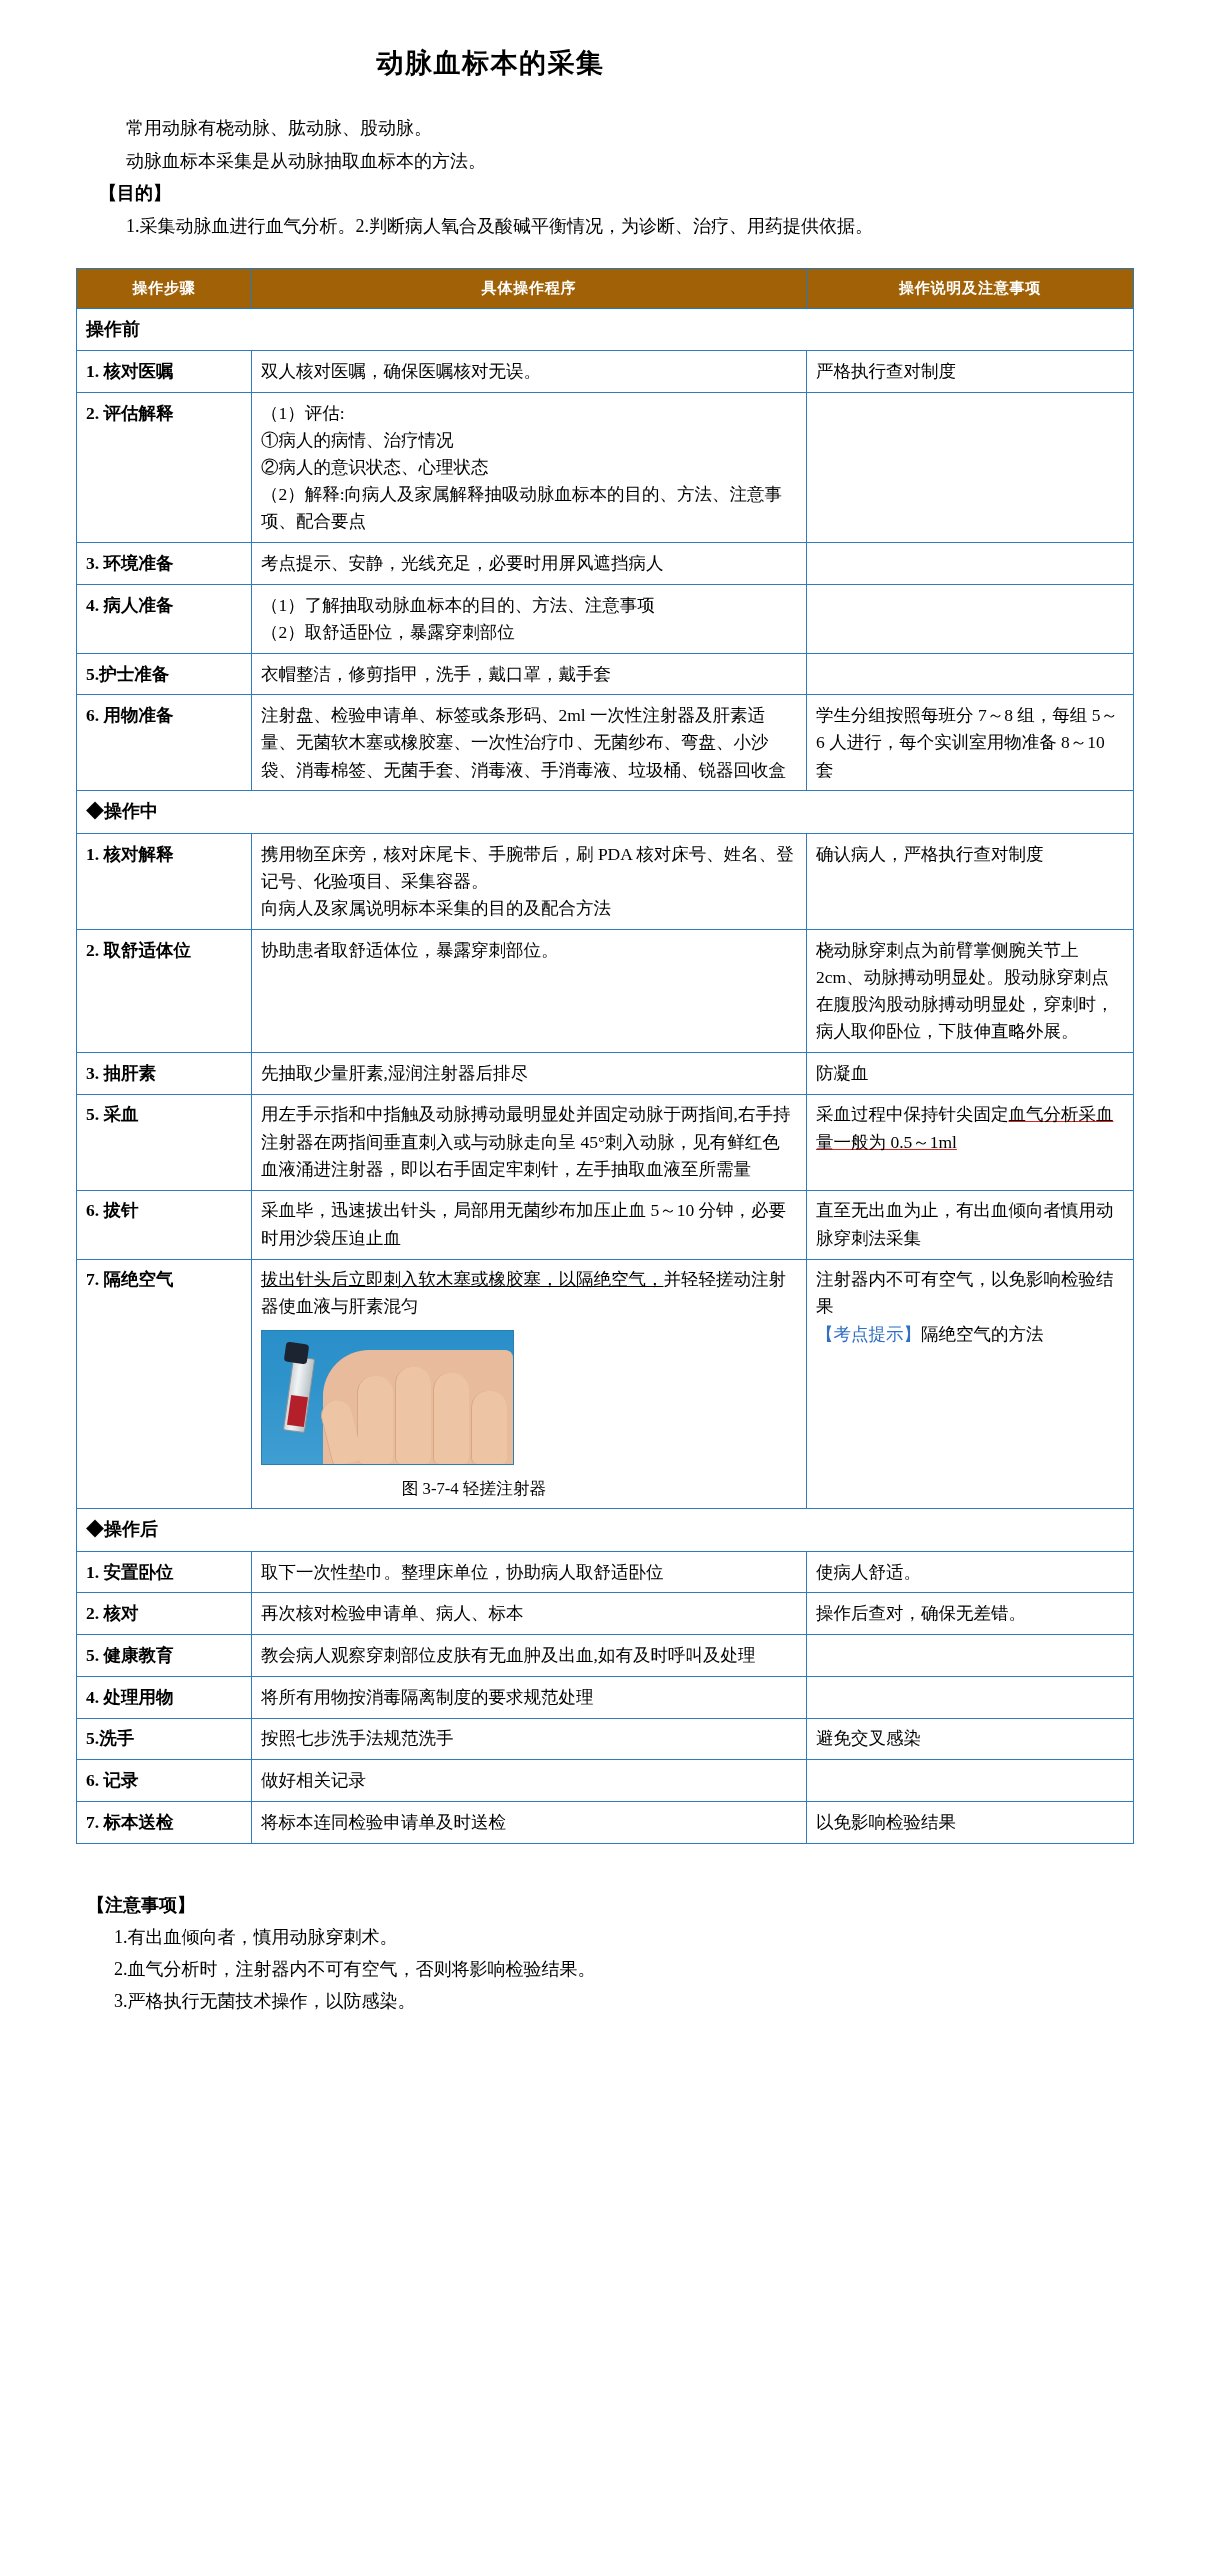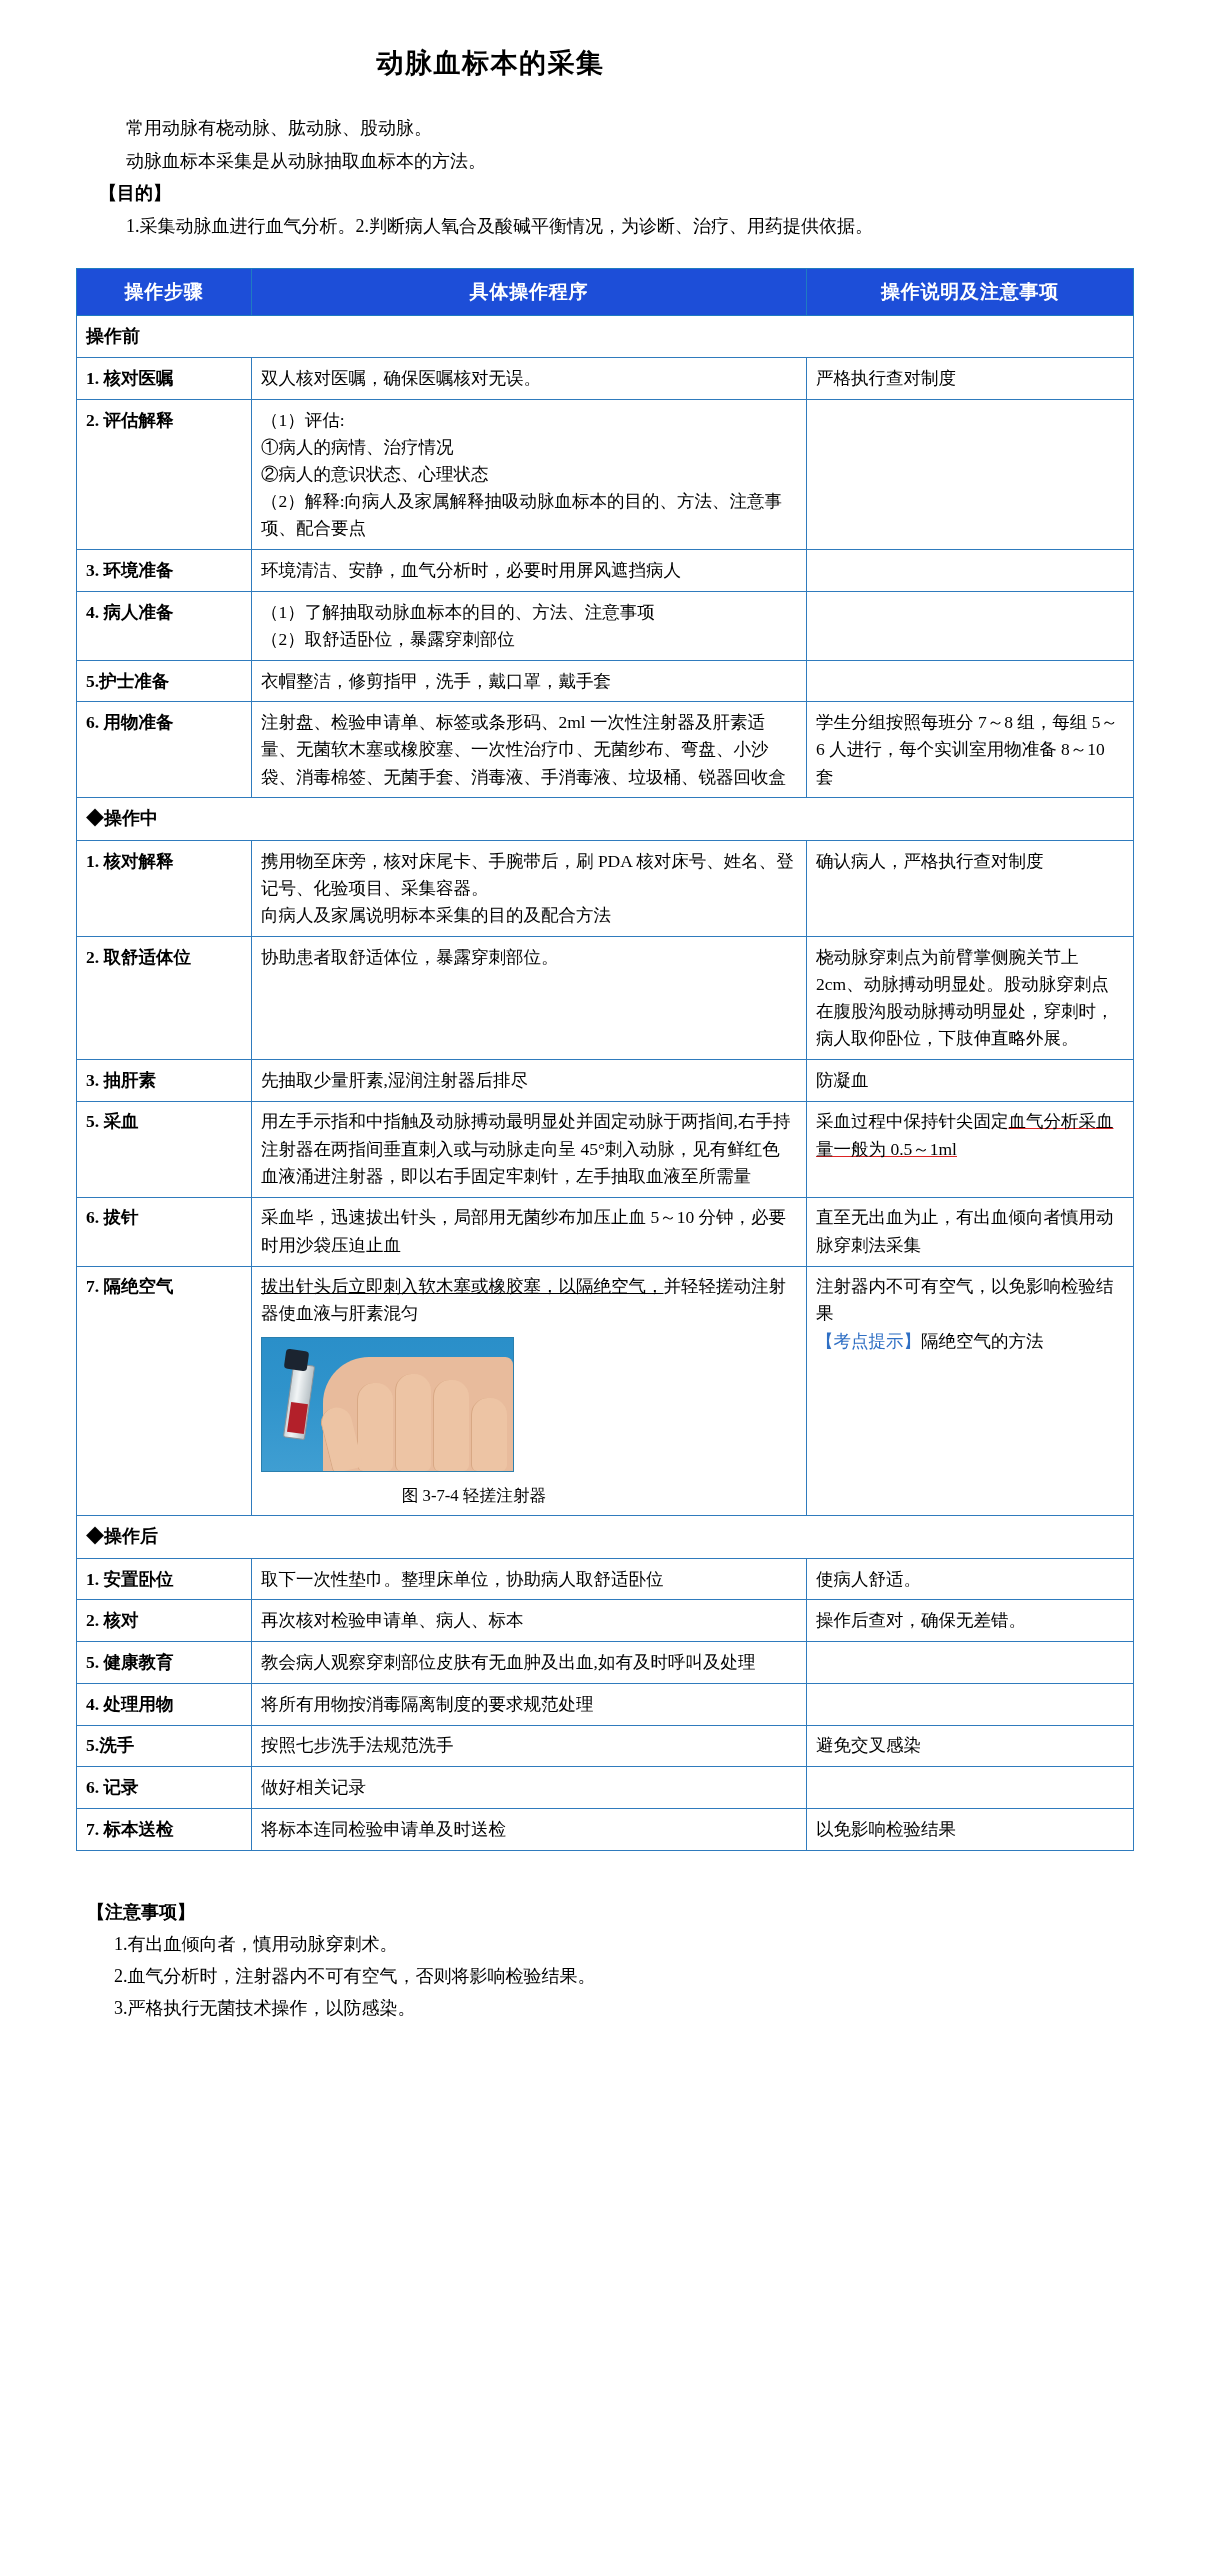--- a/index.html
+++ b/index.html
@@ -47,24 +47,24 @@
     width: 1057px;
     margin: 26px auto 0 auto;
     border-collapse: collapse;
     table-layout: fixed;
     font-size: 17.5px;
   }
   table.proc col.c1 { width: 175px; }
   table.proc col.c2 { width: 555px; }
   table.proc col.c3 { width: 327px; }
   table.proc th {
-    background: #1d4ed8;
+    background: #a16207;
     color: #ffffff;
     font-weight: bold;
-    font-size: 19px;
+    font-size: 15px;
     text-align: center;
     padding: 10px 6px;
     border: 0.8px solid #1F7BC1;
     letter-spacing: 0.8px;
   }
   table.proc td {
     border: 0.8px solid #2f7bbd;
     padding: 6.8px 9px;
     vertical-align: top;
     line-height: 1.55;
@@ -208,21 +208,21 @@
       <tr>
         <td class="step">2. 评估解释</td>
         <td class="body" style="white-space:pre-line">（1）评估:
 ①病人的病情、治疗情况
 ②病人的意识状态、心理状态
 （2）解释:向病人及家属解释抽吸动脉血标本的目的、方法、注意事项、配合要点</td>
         <td class="note"></td>
       </tr>
       <tr>
         <td class="step">3. 环境准备</td>
-        <td class="body">环境清洁、安静，血气分析时，必要时用屏风遮挡病人</td>
+        <td class="body">考点提示、安静，光线充足，必要时用屏风遮挡病人</td>
         <td class="note"></td>
       </tr>
       <tr>
         <td class="step">4. 病人准备</td>
         <td class="body" style="white-space:pre-line">（1）了解抽取动脉血标本的目的、方法、注意事项
 （2）取舒适卧位，暴露穿刺部位</td>
         <td class="note"></td>
       </tr>
       <tr>
         <td class="step">5.护士准备</td>

